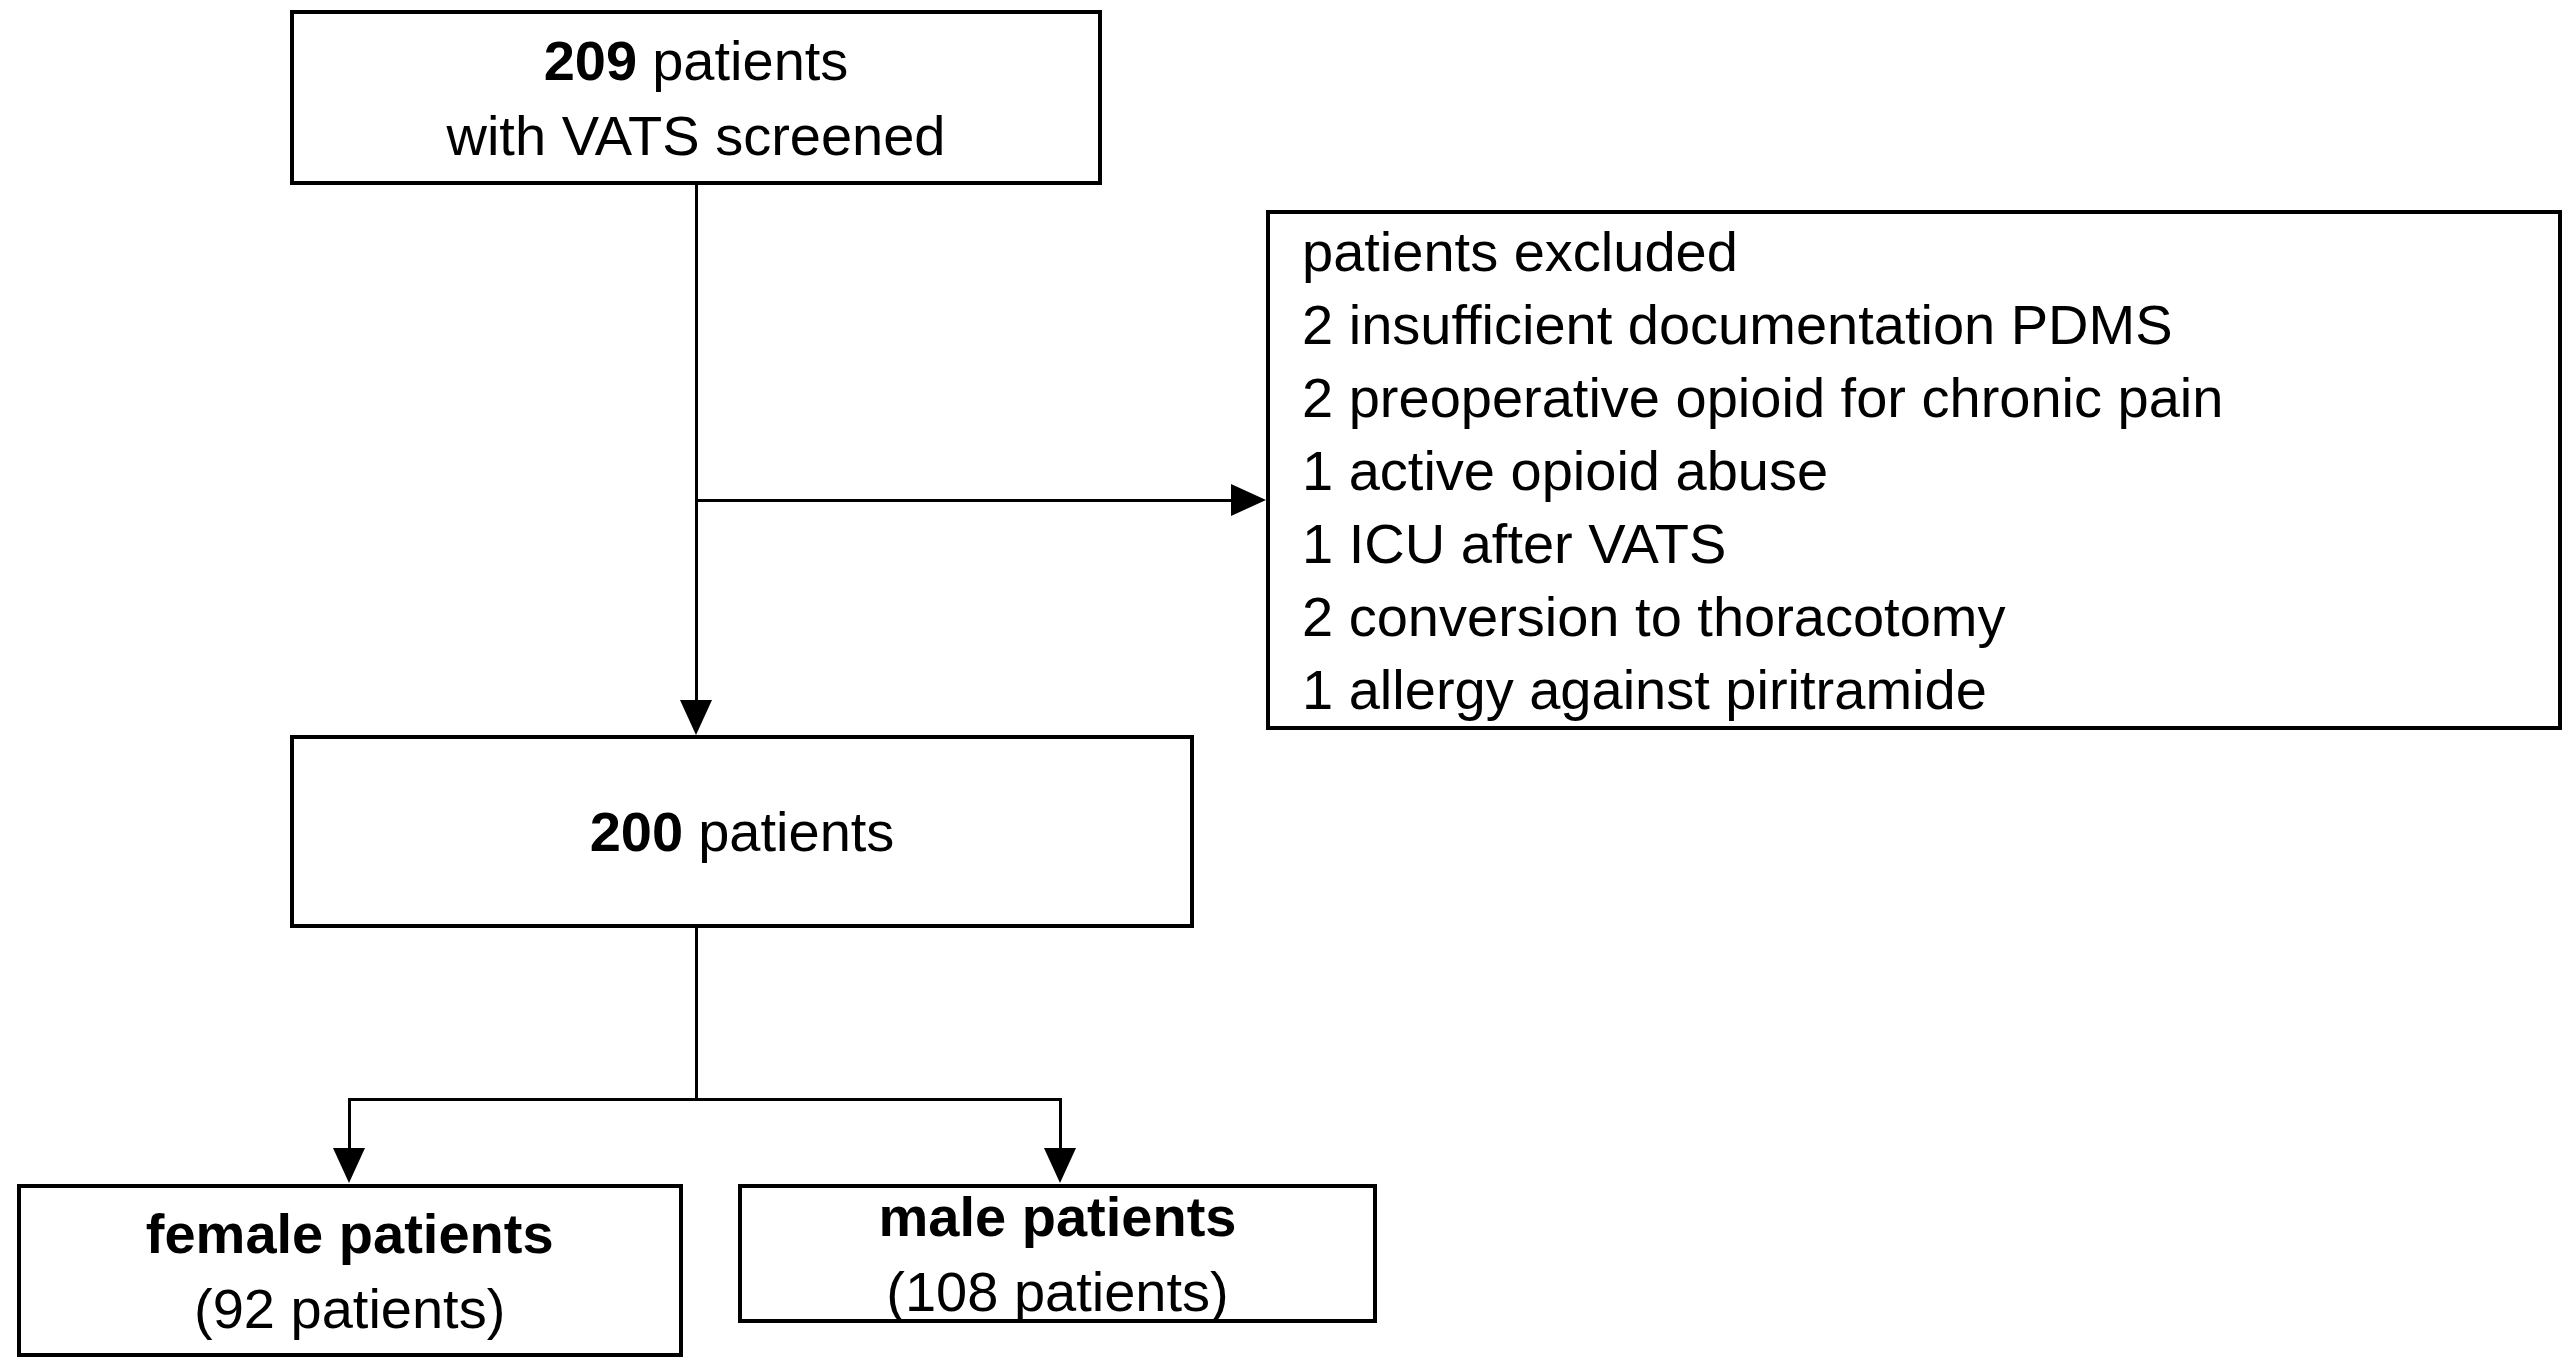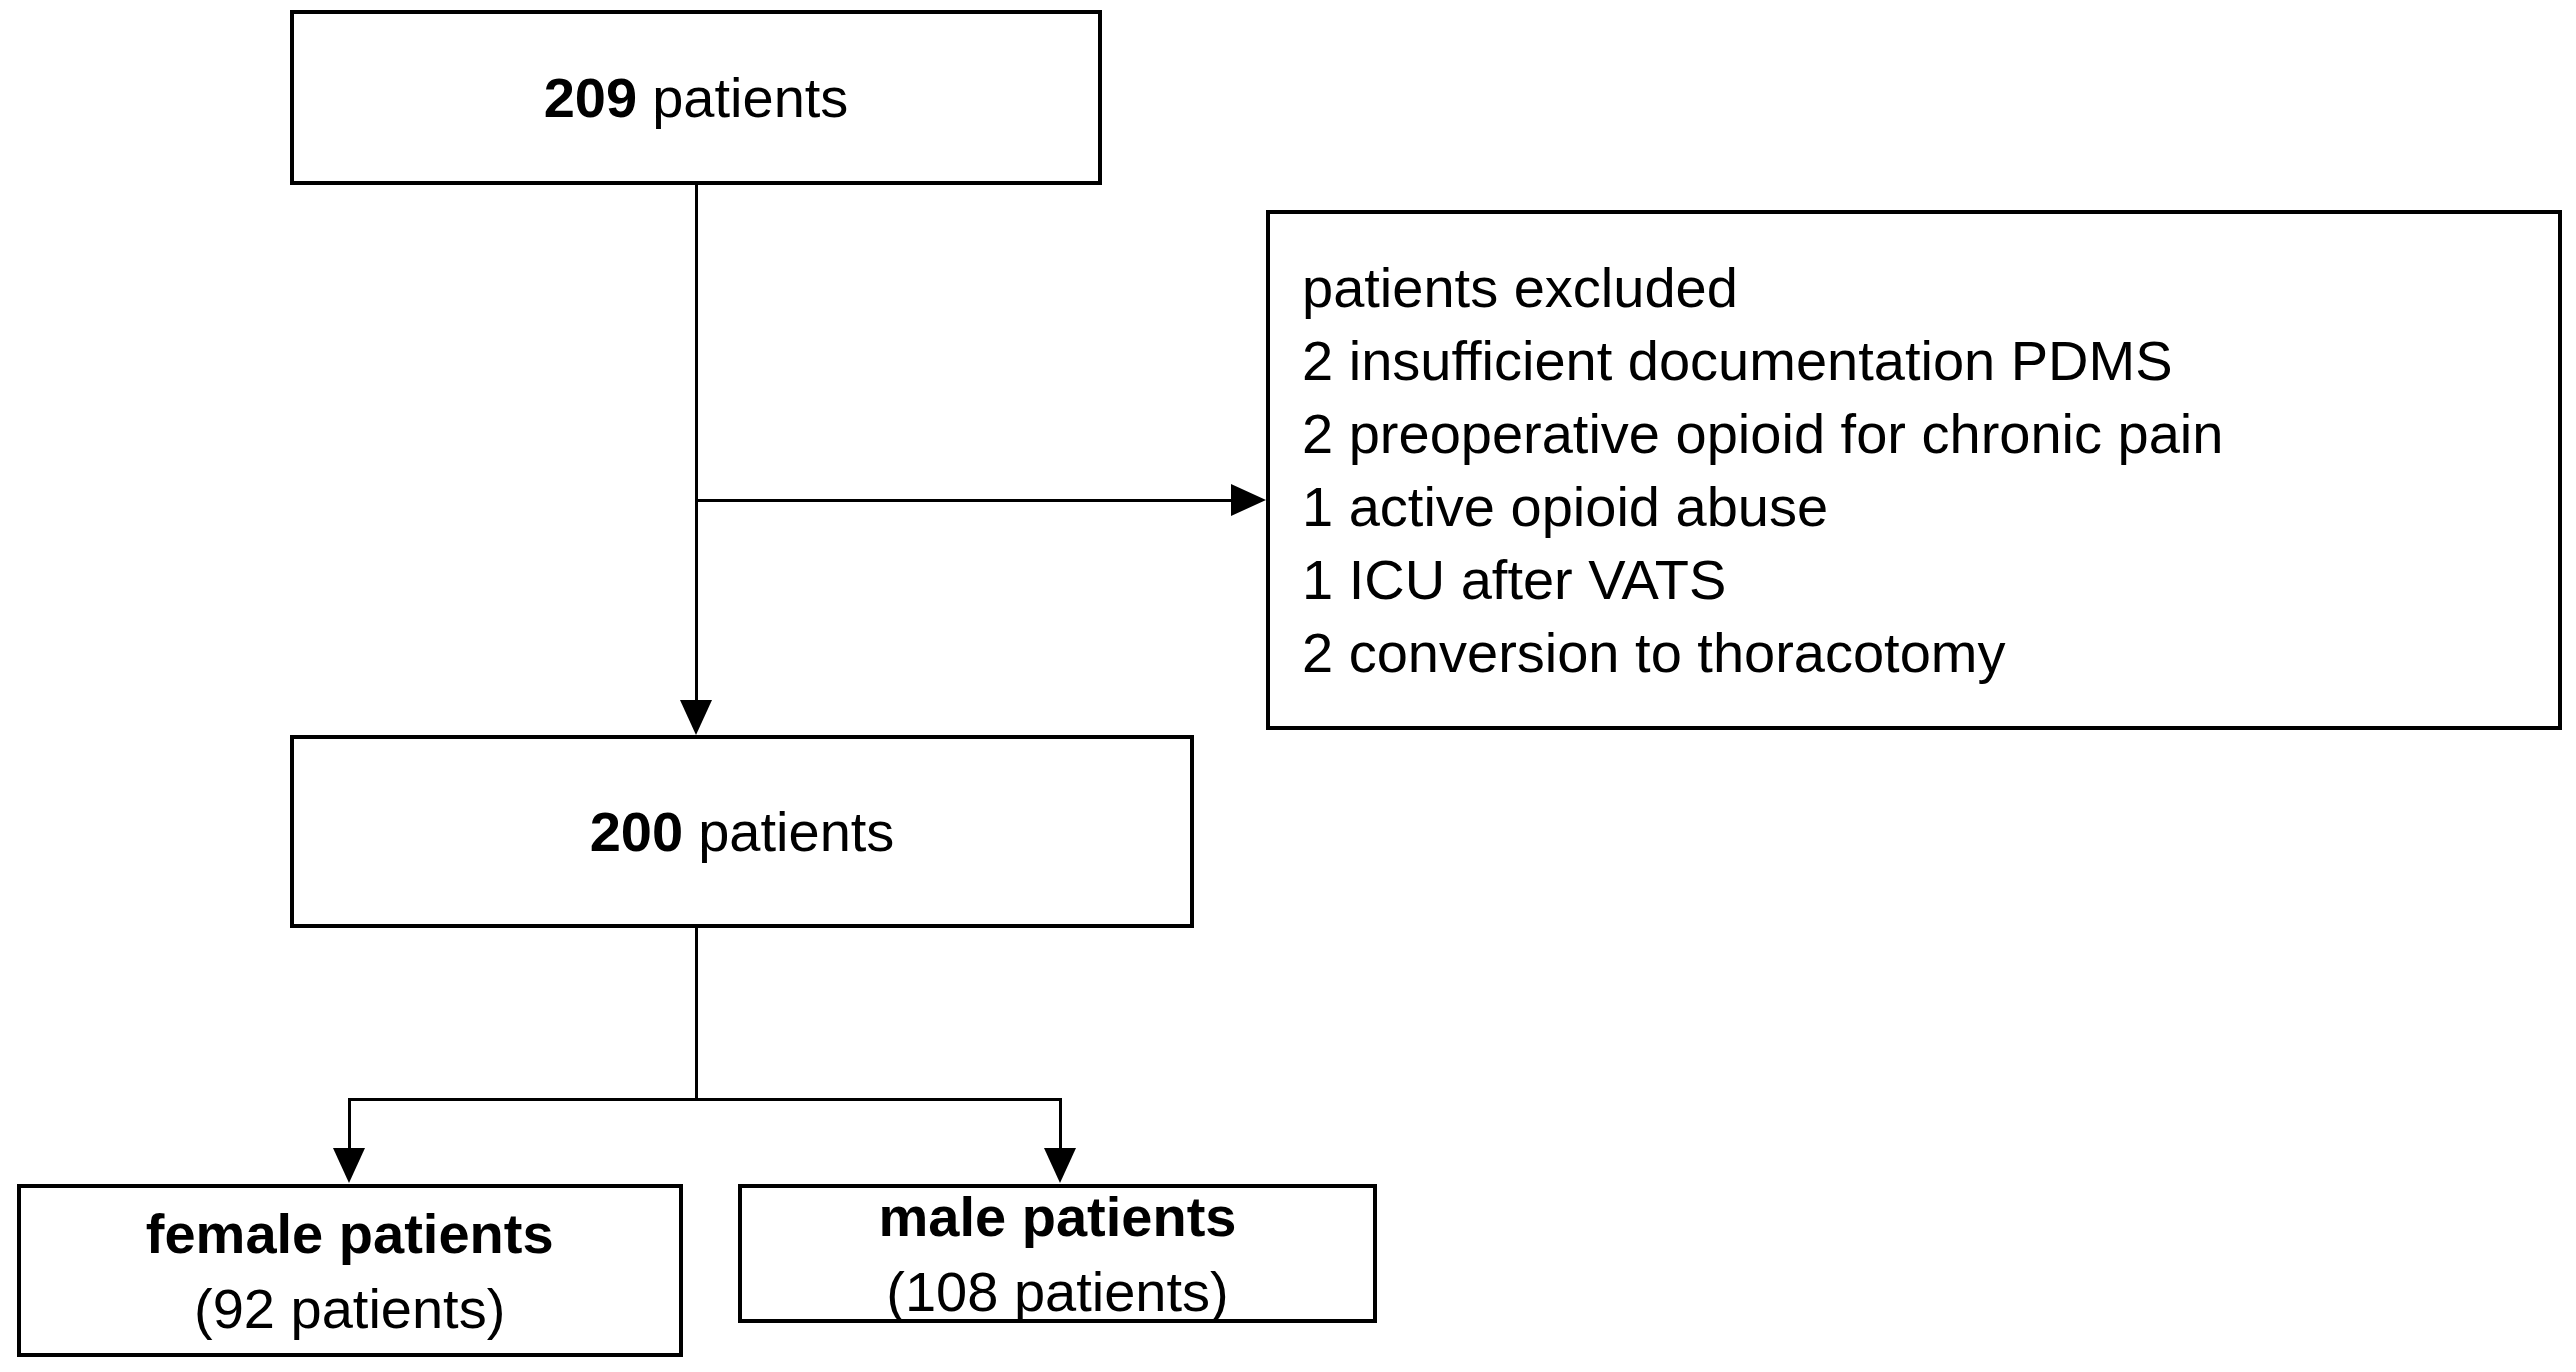--- a/index.html
+++ b/index.html
@@ -67,29 +67,31 @@
 </style>
 </head>
 <body>
 
 <div class="canvas">
 
   <div class="box center" style="left:290px; top:10px; width:812px; height:175px;">
     <div>
       <span class="b">209</span><span class="suffix">patients</span>
     </div>
+    <div>with VATS screened</div>
   </div>
 
   <div class="box left" style="left:1266px; top:210px; width:1296px; height:520px;">
     <div>patients excluded</div>
     <div>2 insufficient documentation PDMS</div>
     <div>2 preoperative opioid for chronic pain</div>
     <div>1 active opioid abuse</div>
     <div>1 ICU after VATS</div>
     <div>2 conversion to thoracotomy</div>
+    <div>1 allergy against piritramide</div>
   </div>
 
   <div class="box center" style="left:290px; top:735px; width:904px; height:193px;">
     <div>
       <span class="b">200</span><span class="suffix">patients</span>
     </div>
   </div>
 
   <div class="box center" style="left:16.7px; top:1184px; width:666px; height:173px;">
     <div class="b">female patients</div>

